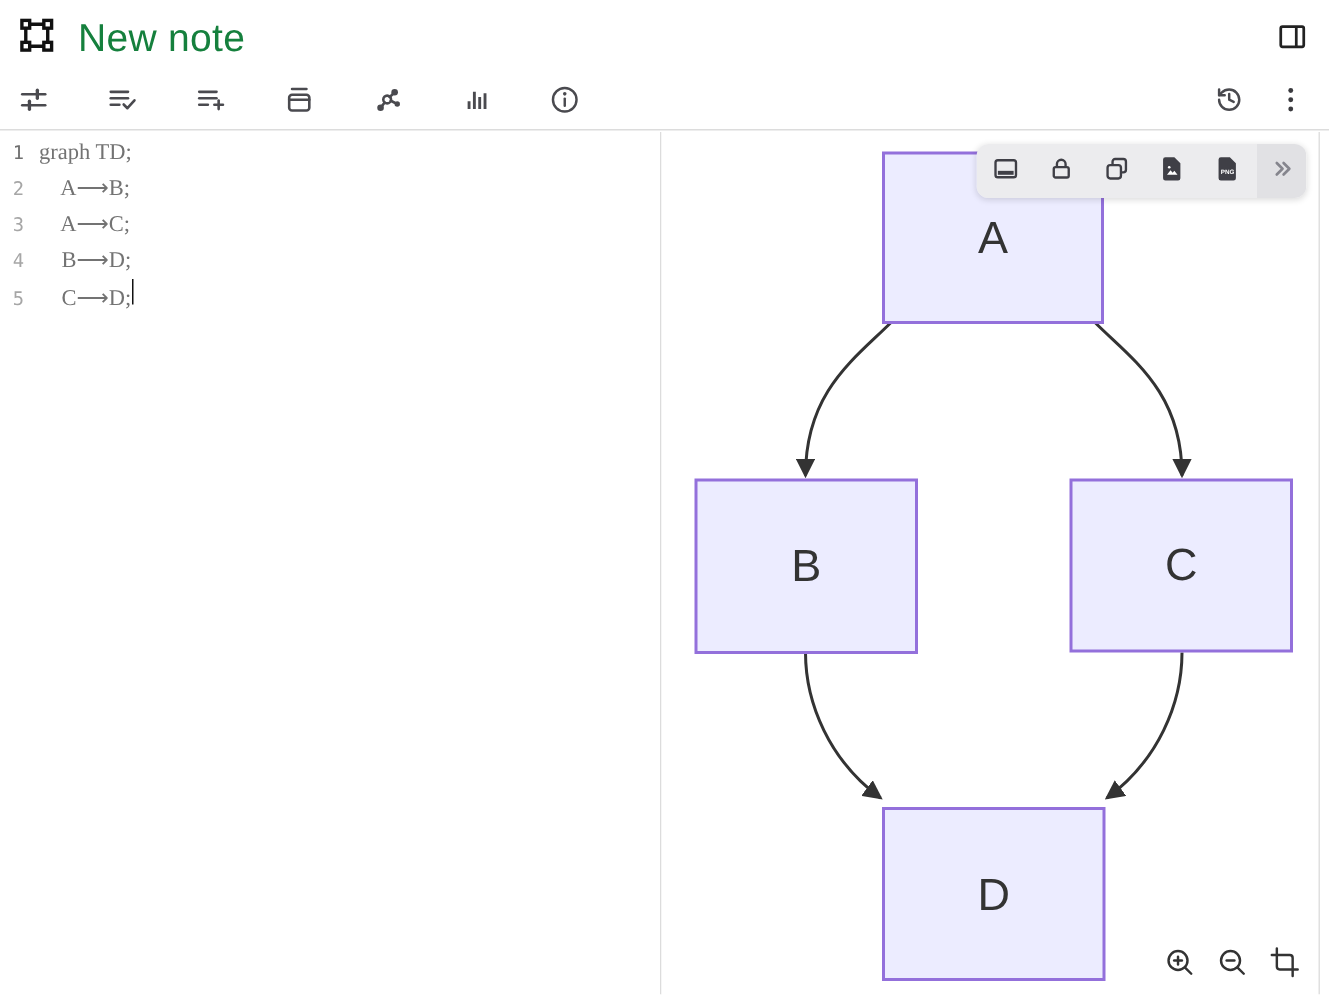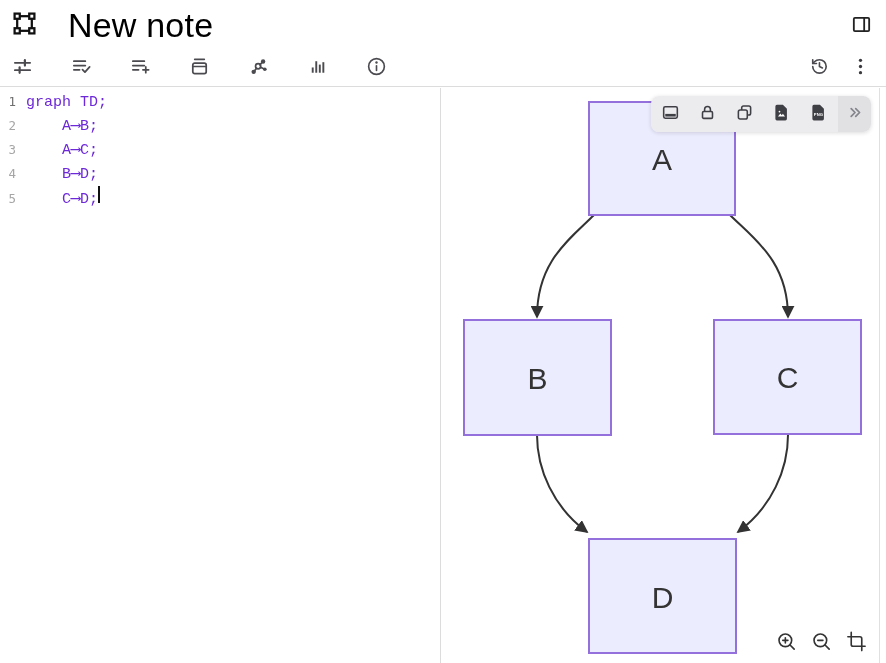--- a/index.html
+++ b/index.html
@@ -5,35 +5,35 @@
   html,body{margin:0;padding:0;}
   body{
     width:886px;height:663px;position:relative;background:#ffffff;
     font-family:"Liberation Sans",sans-serif;overflow:hidden;
   }
   button{border:none;background:none;padding:0;cursor:pointer;}
 
   
   .header{position:absolute;left:0;top:0;width:886px;height:50px;display:flex;align-items:center;}
   .logo-btn{margin-left:9px;width:30px;height:30px;display:flex;align-items:center;justify-content:center;}
-  .title{margin-left:29px;font-size:34px;color:#000000;font-weight:500;letter-spacing:.2px;}
+  .title{margin-left:13px;font-size:26px;color:#15803d;font-weight:500;letter-spacing:.2px;}
   .panel-btn{position:absolute;right:12px;top:13px;width:26px;height:26px;display:flex;align-items:center;justify-content:center;}
 
   
   .toolbar{position:absolute;left:0;top:50px;width:886px;height:37px;border-bottom:1px solid #dcdcdc;display:flex;align-items:center;box-sizing:border-box;}
   .tb-btn{width:44px;height:34px;margin-right:15px;display:flex;align-items:center;justify-content:center;border-radius:6px;}
   .tb-right{margin-left:auto;display:flex;padding-right:5px;}
   .tb-right .tb-btn{width:40px;margin-right:1px;}
 
   
   .editor{position:absolute;left:0;top:88px;width:440px;bottom:0;border-right:1px solid #dcdcdc;box-sizing:content-box;padding-top:2px;cursor:text;background:#fff;}
   .line{display:flex;align-items:baseline;height:24px;line-height:24px;}
   .ln{width:16px;text-align:right;font-family:"DejaVu Sans Mono",monospace;font-size:12.5px;color:#a6a6a6;flex:none;}
   .line:first-child .ln{color:#6f6f6f;}
-  .code{margin-left:10px;font-family:Liberation Mono, monospace;font-size:15px;color:#6d28d9;white-space:pre;}
+  .code{margin-left:10px;font-family:Liberation Serif, serif;font-size:15px;color:#737373;white-space:pre;}
   .caret{display:inline-block;width:1.5px;height:17px;background:#111;vertical-align:-3px;}
 
   
   .canvas{position:absolute;left:441px;top:88px;width:445px;bottom:0;background:#fff;}
   .canvas-edge-line{position:absolute;left:438px;top:0;bottom:0;width:1px;background:#e0e0e0;}
   .diagram{position:absolute;left:0;top:0;}
 
   
   .float-toolbar{position:absolute;left:210px;top:8px;height:36px;display:flex;border-radius:8px;box-shadow:0 1px 4px rgba(0,0,0,.14);overflow:hidden;}
   .ft-main{background:#ececee;display:flex;align-items:center;padding:0 1px;}

